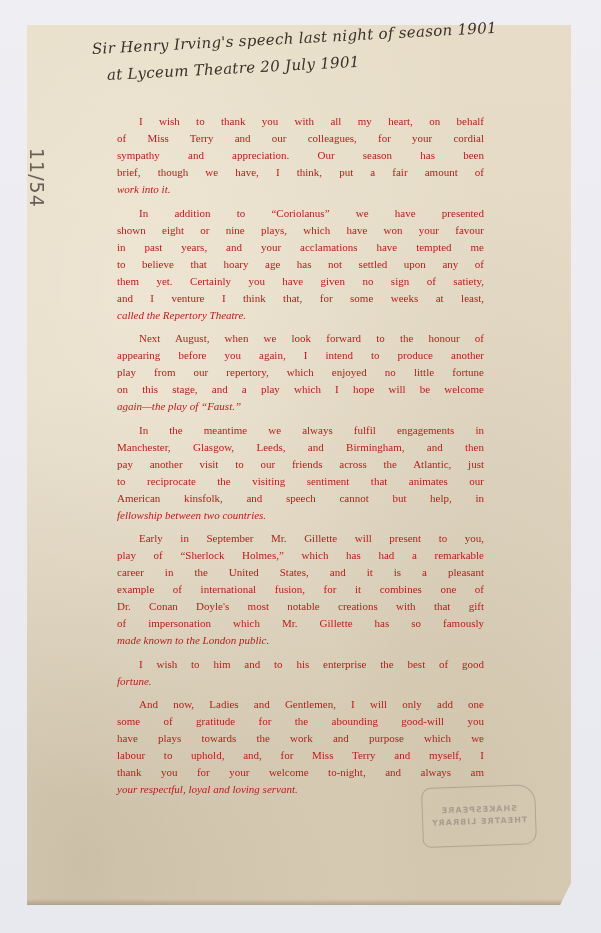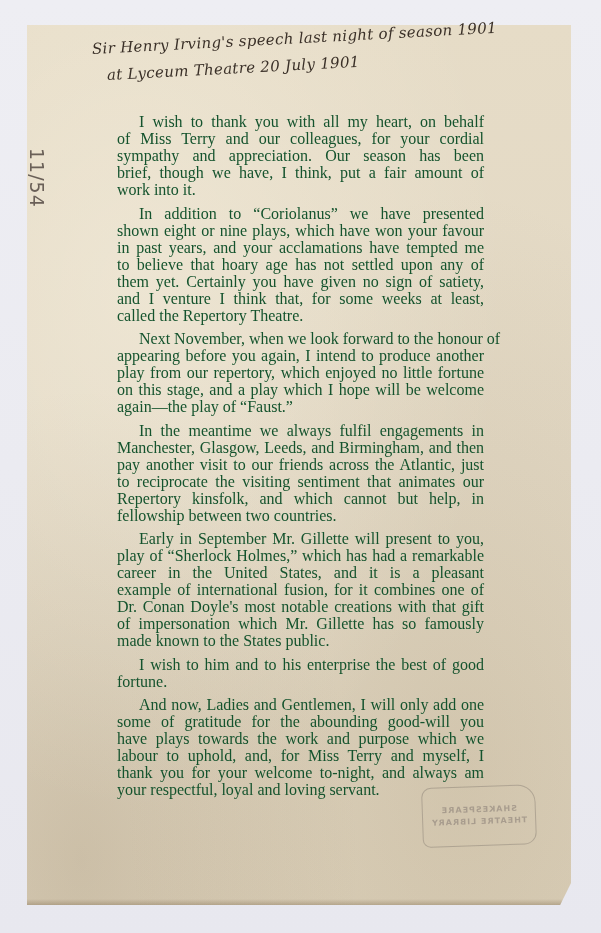--- a/index.html
+++ b/index.html
@@ -52,35 +52,35 @@
     transform: rotate(90deg);
     transform-origin: left top;
     letter-spacing: 1px;
     white-space: nowrap;
   }
   .body-text {
     position: absolute;
     left: 117px; top: 113px;
     width: 367px;
     font-family: "Liberation Serif", serif;
-    font-size: 16px;
-    color: #14532d;
+    font-size: 11px;
+    color: #b91c1c;
   }
   .para { margin: 0 0 6.5px 0; }
   .line {
     display: block;
     height: 17px;
     line-height: 17px;
     text-align: justify;
     text-align-last: justify;
     white-space: nowrap;
     overflow: visible;
   }
   .line.first { text-indent: 22px; }
-  .line.last { text-align-last: left; }
+  .line.last { text-align-last: left; font-style: italic; }
   .stamp {
     position: absolute;
     left: 422px; top: 786px;
     width: 112px; height: 58px;
     border: 1.5px solid rgba(110,100,95,0.35);
     border-radius: 10px 18px 12px 8px;
     transform: rotate(-2deg);
     display: flex; flex-direction: column; align-items: center; justify-content: center;
     font-family: "DejaVu Sans", sans-serif;
     font-size: 8px;
@@ -113,42 +113,42 @@
     <div class="para">
       <span class="line first">In addition to “Coriolanus” we have presented</span>
       <span class="line">shown eight or nine plays, which have won your favour</span>
       <span class="line">in past years, and your acclamations have tempted me</span>
       <span class="line">to believe that hoary age has not settled upon any of</span>
       <span class="line">them yet.  Certainly you have given no sign of satiety,</span>
       <span class="line">and I venture I think that, for some weeks at least,</span>
       <span class="line last">called the Repertory Theatre.</span>
     </div>
     <div class="para">
-      <span class="line first">Next November, when we look forward to the honour of</span>
+      <span class="line first">Next August, when we look forward to the honour of</span>
       <span class="line">appearing before you again, I intend to produce another</span>
       <span class="line">play from our repertory, which enjoyed no little fortune</span>
       <span class="line">on this stage, and a play which I hope will be welcome</span>
       <span class="line last">again—the play of “Faust.”</span>
     </div>
     <div class="para">
       <span class="line first">In the meantime we always fulfil engagements in</span>
       <span class="line">Manchester, Glasgow, Leeds, and Birmingham, and then</span>
       <span class="line">pay another visit to our friends across the Atlantic, just</span>
       <span class="line">to reciprocate the visiting sentiment that animates our</span>
-      <span class="line">Repertory kinsfolk, and which cannot but help, in</span>
+      <span class="line">American kinsfolk, and speech cannot but help, in</span>
       <span class="line last">fellowship between two countries.</span>
     </div>
     <div class="para">
       <span class="line first">Early in September Mr. Gillette will present to you,</span>
       <span class="line">play of “Sherlock Holmes,” which has had a remarkable</span>
       <span class="line">career in the United States, and it is a pleasant</span>
       <span class="line">example of international fusion, for it combines one of</span>
       <span class="line">Dr. Conan Doyle's most notable creations with that gift</span>
       <span class="line">of impersonation which Mr. Gillette has so famously</span>
-      <span class="line last">made known to the States public.</span>
+      <span class="line last">made known to the London public.</span>
     </div>
     <div class="para">
       <span class="line first">I wish to him and to his enterprise the best of good</span>
       <span class="line last">fortune.</span>
     </div>
     <div class="para">
       <span class="line first">And now, Ladies and Gentlemen, I will only add one</span>
       <span class="line">some of gratitude for the abounding good-will you</span>
       <span class="line">have plays towards the work and purpose which we</span>
       <span class="line">labour to uphold, and, for Miss Terry and myself, I</span>

